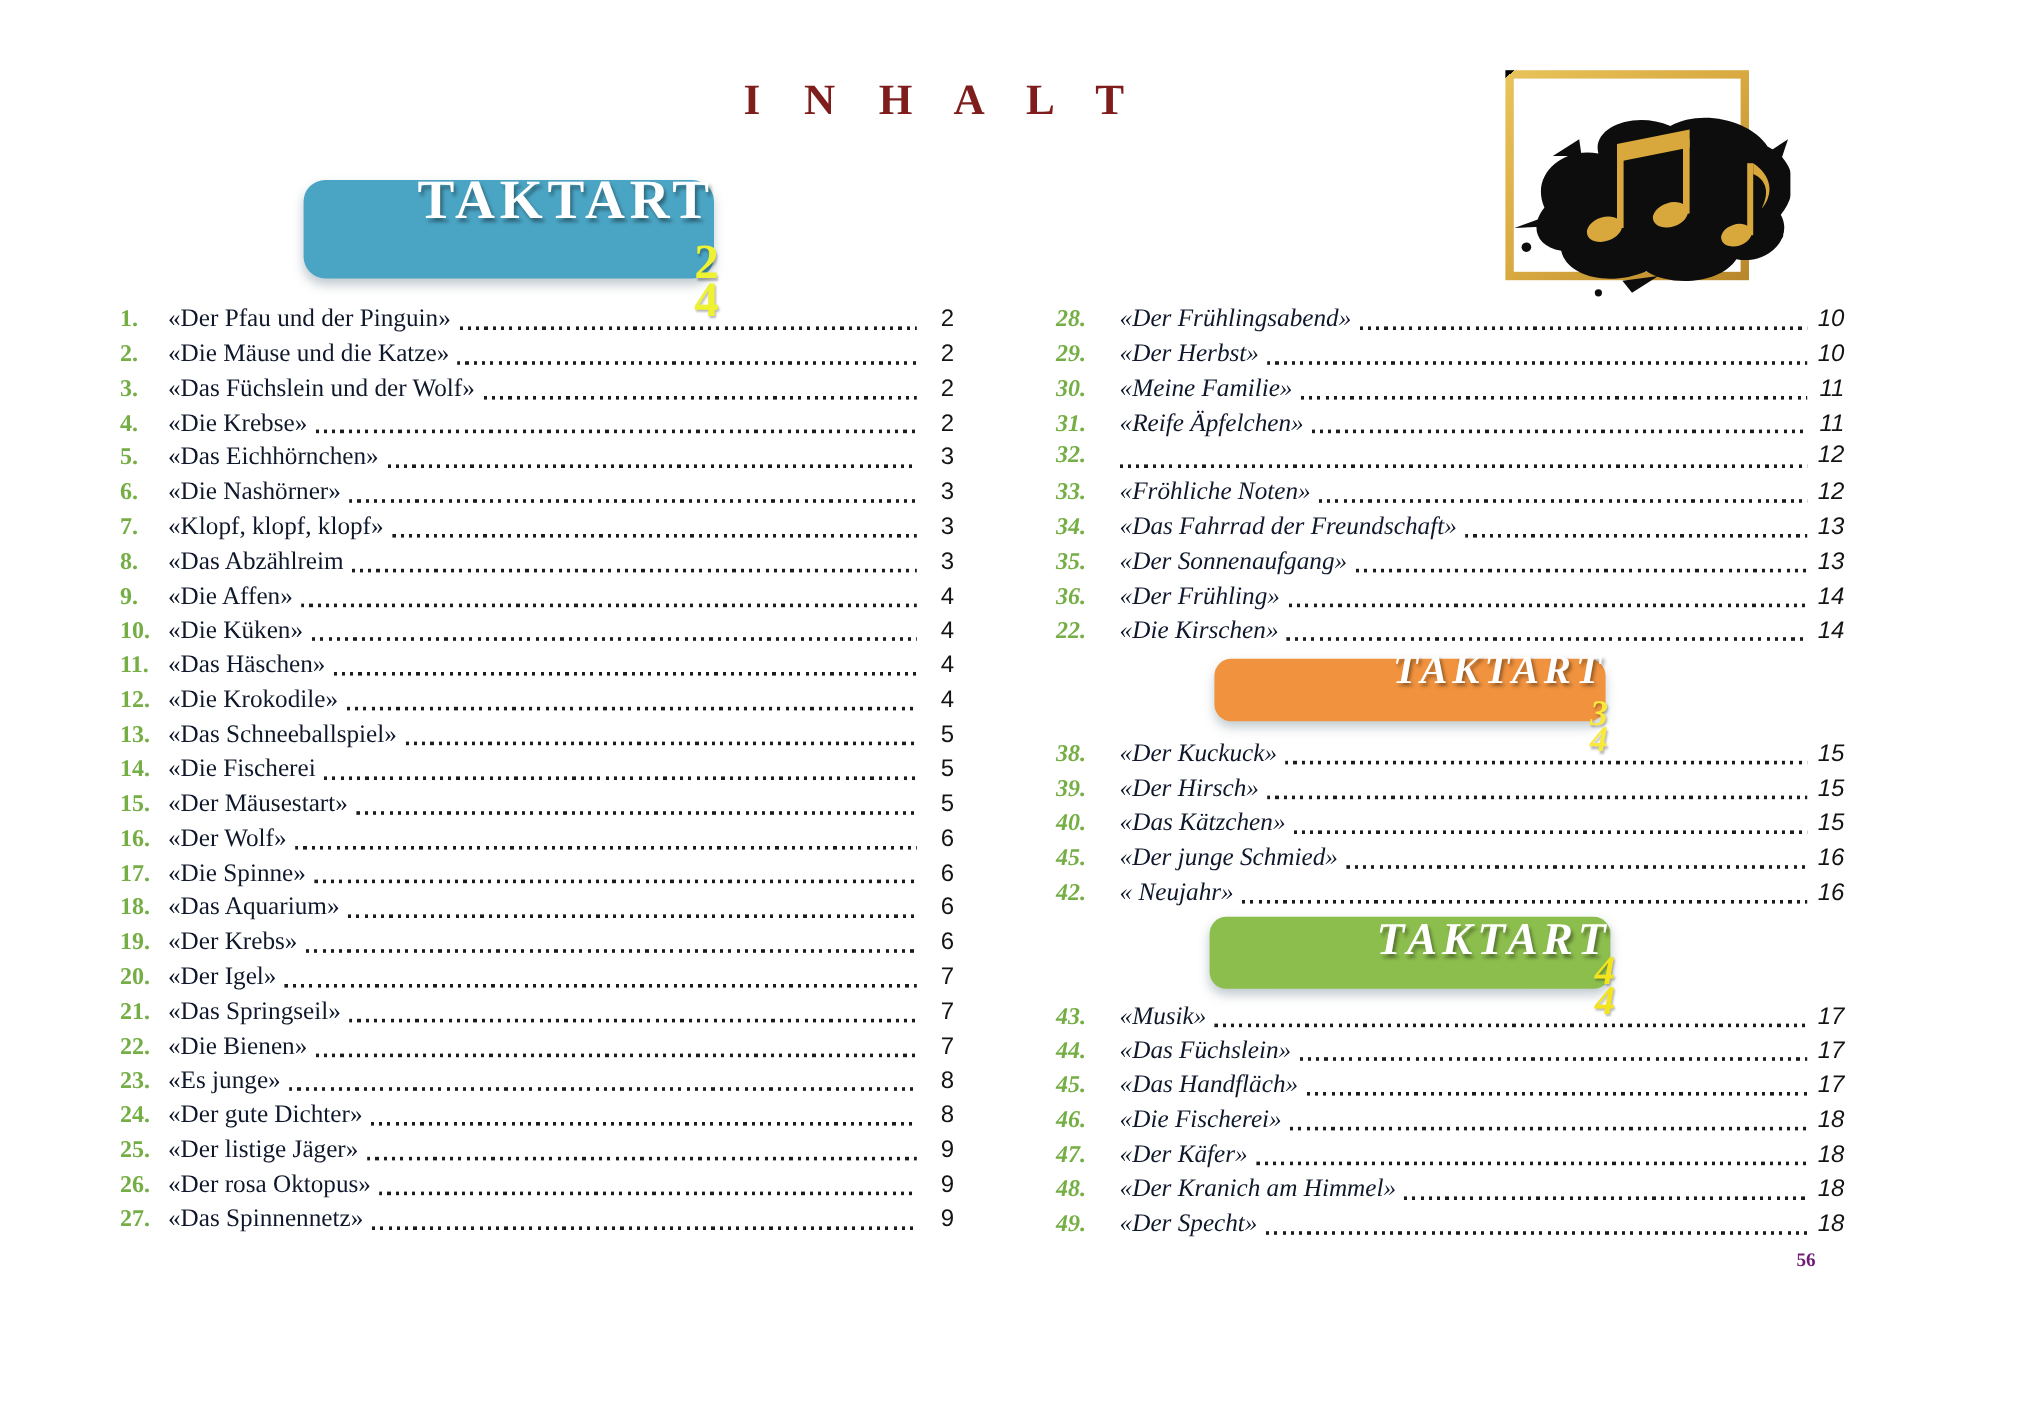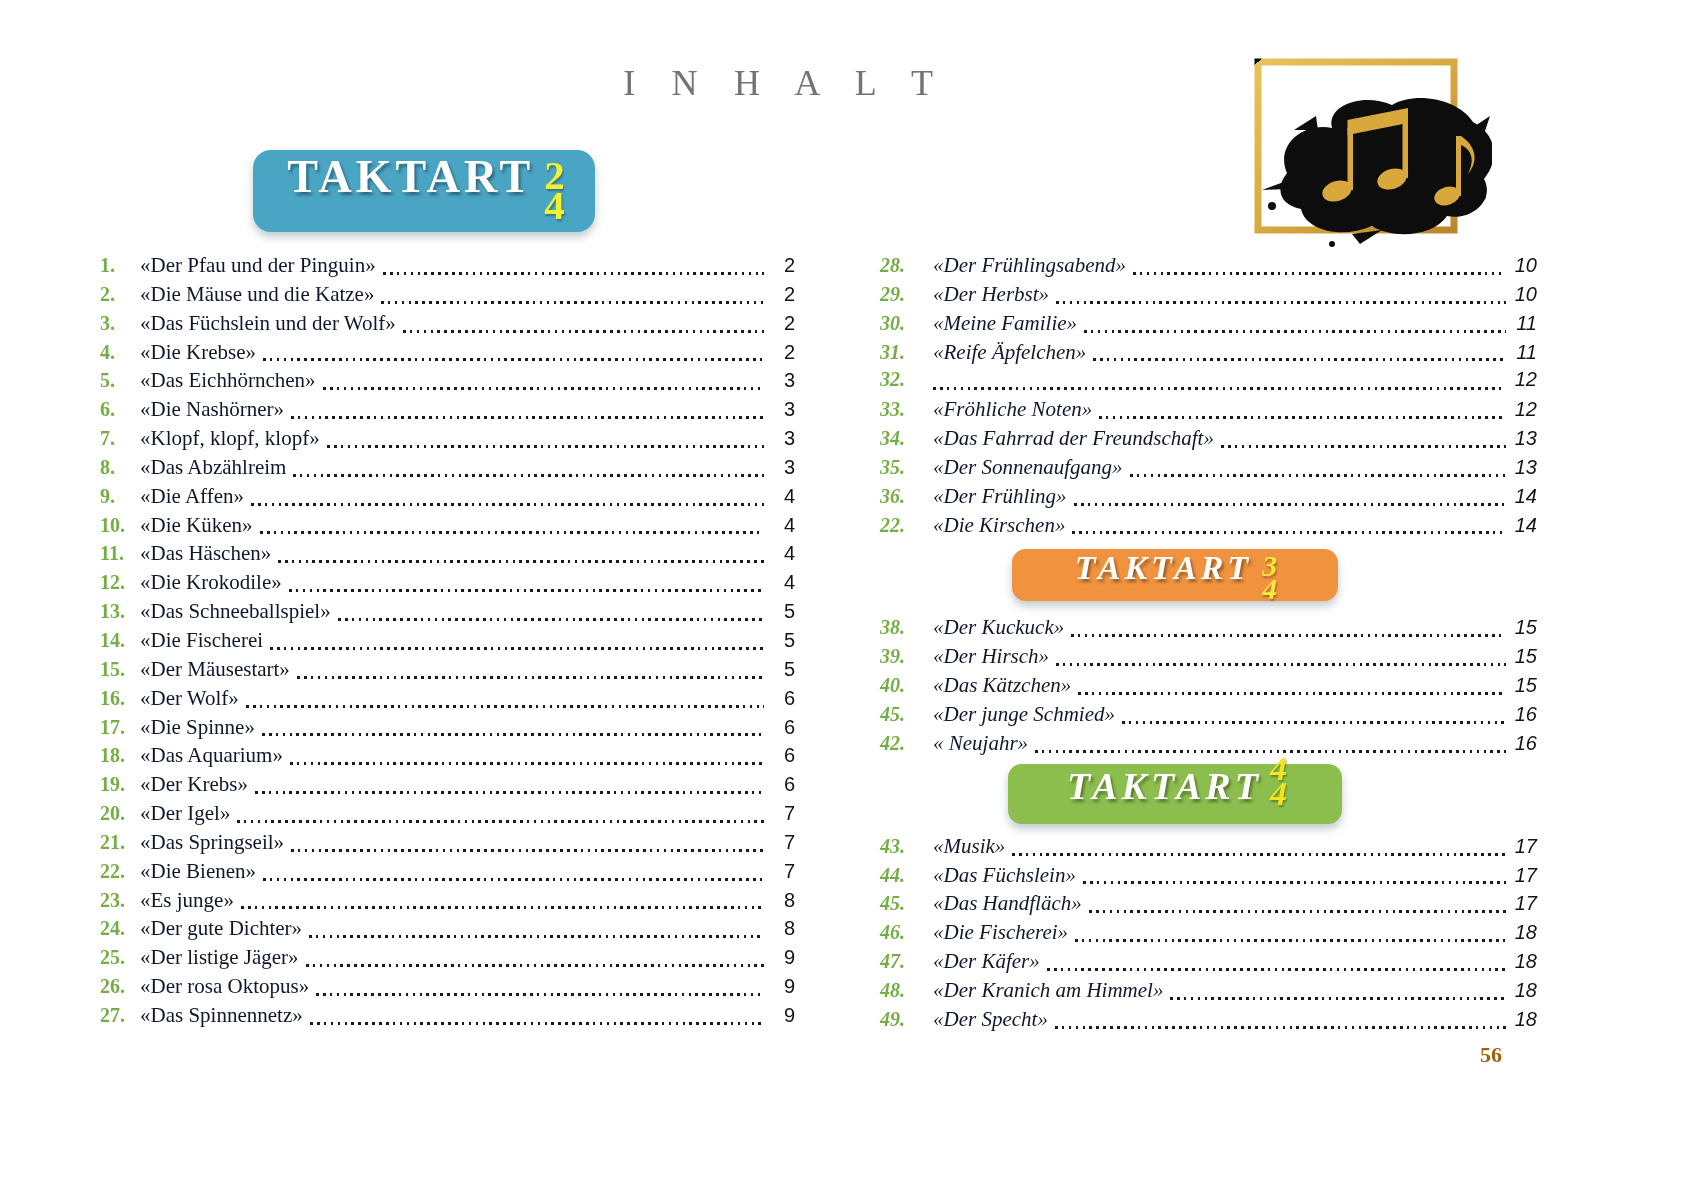--- a/index.html
+++ b/index.html
@@ -1,28 +1,28 @@
 <!DOCTYPE html>
 <html><head>
 <meta charset="utf-8">
 <style>
   html,body{margin:0;padding:0;background:#ffffff;}
   .page{position:relative;width:1683px;height:1190px;background:#ffffff;overflow:hidden;
         font-family:"Liberation Serif", serif;}
 
   
   .page-title{position:absolute;left:560px;top:62px;width:450px;text-align:center;
-    font-size:36px;font-weight:normal;color:#737373;letter-spacing:0.38em;}
+    font-size:36px;font-weight:bold;color:#7f1d1d;letter-spacing:0.38em;}
 
   
   .logo{position:absolute;left:1232px;top:38px;width:260px;height:215px;}
 
   
-  .badge{display:flex;align-items:flex-start;justify-content:center;border-radius:18px;
-    color:#ffffff;font-weight:bold;box-shadow:0 5px 9px rgba(120,140,150,0.45);}
+  .badge{display:flex;align-items:flex-end;justify-content:center;border-radius:18px;
+    color:#ffffff;font-weight:bold;box-shadow:0 5px 9px rgba(120,140,150,0.45);flex-direction:column;}
   .badge-label{text-shadow:2px 3px 3px rgba(0,0,0,0.38);letter-spacing:4px;}
   .fraction{display:flex;flex-direction:column;align-items:center;font-weight:bold;
     line-height:0.74;text-shadow:1px 2px 2px rgba(0,0,0,0.3);}
   .badge-24{position:absolute;left:253px;top:150px;width:342px;height:82px;background:#4aa4c4;}
   .badge-24 .badge-label{font-size:46px;}
   .badge-24 .fraction{font-size:41px;color:#eef230;margin:10px -4px -22px 10px;}
   .badge-34{width:326px;height:52px;background:#f0923e;margin:8px 0 14px 132px;border-radius:14px;}
   .badge-34 .badge-label{font-size:34px;}
   .badge-34 .fraction{font-size:30px;color:#f8e93a;margin:6px -2px -18px 10px;}
   .badge-44{width:334px;height:60px;background:#8cbe4d;margin:4px 0 10px 128px;border-radius:14px;}
@@ -39,22 +39,22 @@
   .num{flex:none;color:#75ae45;font-weight:bold;font-size:20px;}
   .col-left .num{width:40px;}
   .col-right .num{width:53px;}
   .title{flex:none;color:#0f172a;padding-right:7px;}
   .leader{flex:1;align-self:flex-end;height:3px;margin:0 0 7px 0;
     background:repeating-linear-gradient(to right,#1b1b1b 0 2.6px,transparent 2.6px 6.9px);}
   .pg{flex:none;color:#141414;font-family:"Liberation Sans", sans-serif;font-size:20px;
     padding-left:7px;min-width:24px;text-align:right;}
 
   
-  .page-number{position:absolute;left:1480px;top:1042px;width:50px;
-    font-size:22px;font-weight:bold;color:#a16207;}
+  .page-number{position:absolute;left:1480px;top:1042px;width:50px;text-align:center;
+    font-size:16px;font-weight:bold;color:#701a75;}
 </style>
 </head>
 <body>
 
 <div class="page">
 
   <div class="page-title">I N H A L T</div>
 
   <div class="logo">
     <svg width="260" height="215" viewBox="0 0 260 215" xmlns="http://www.w3.org/2000/svg">

